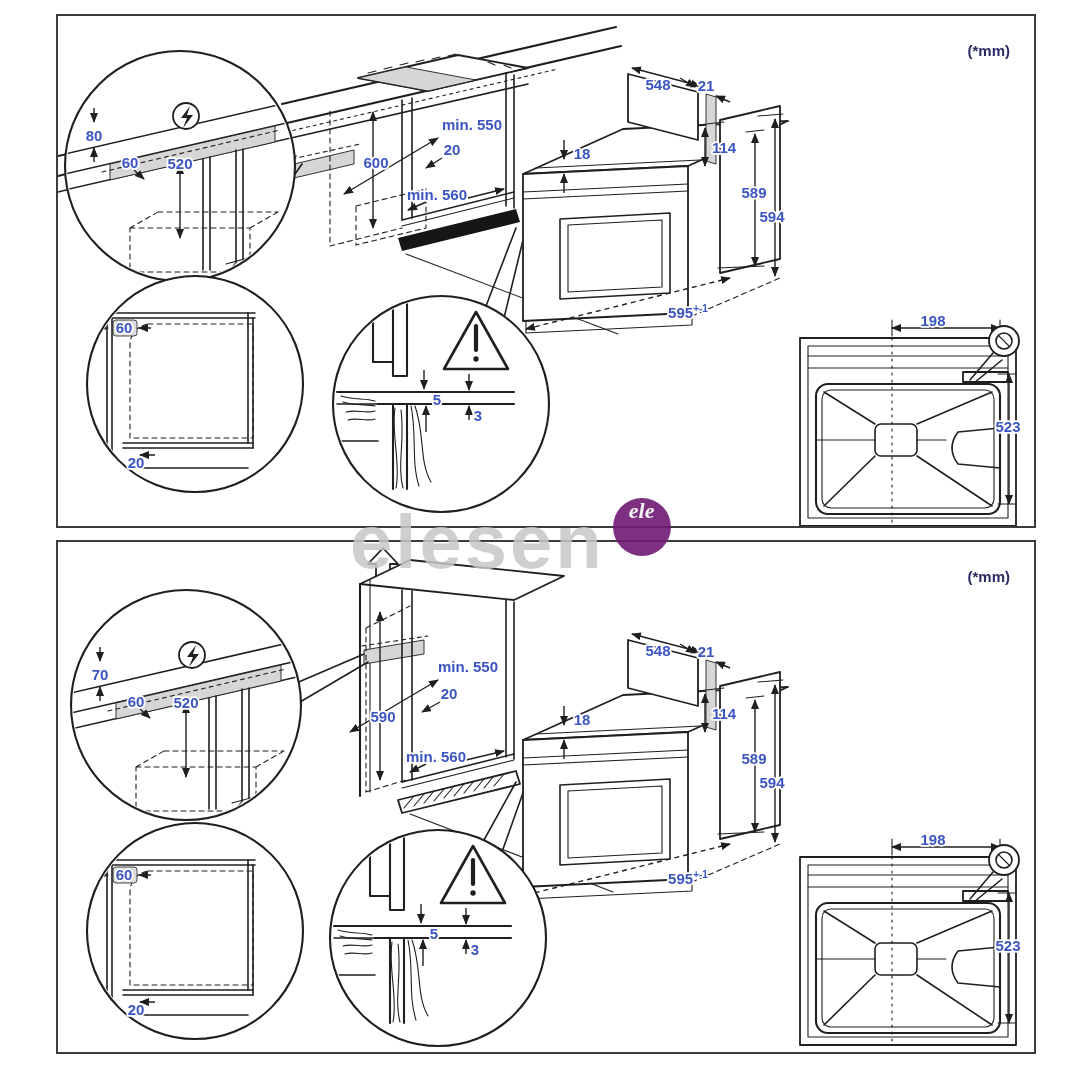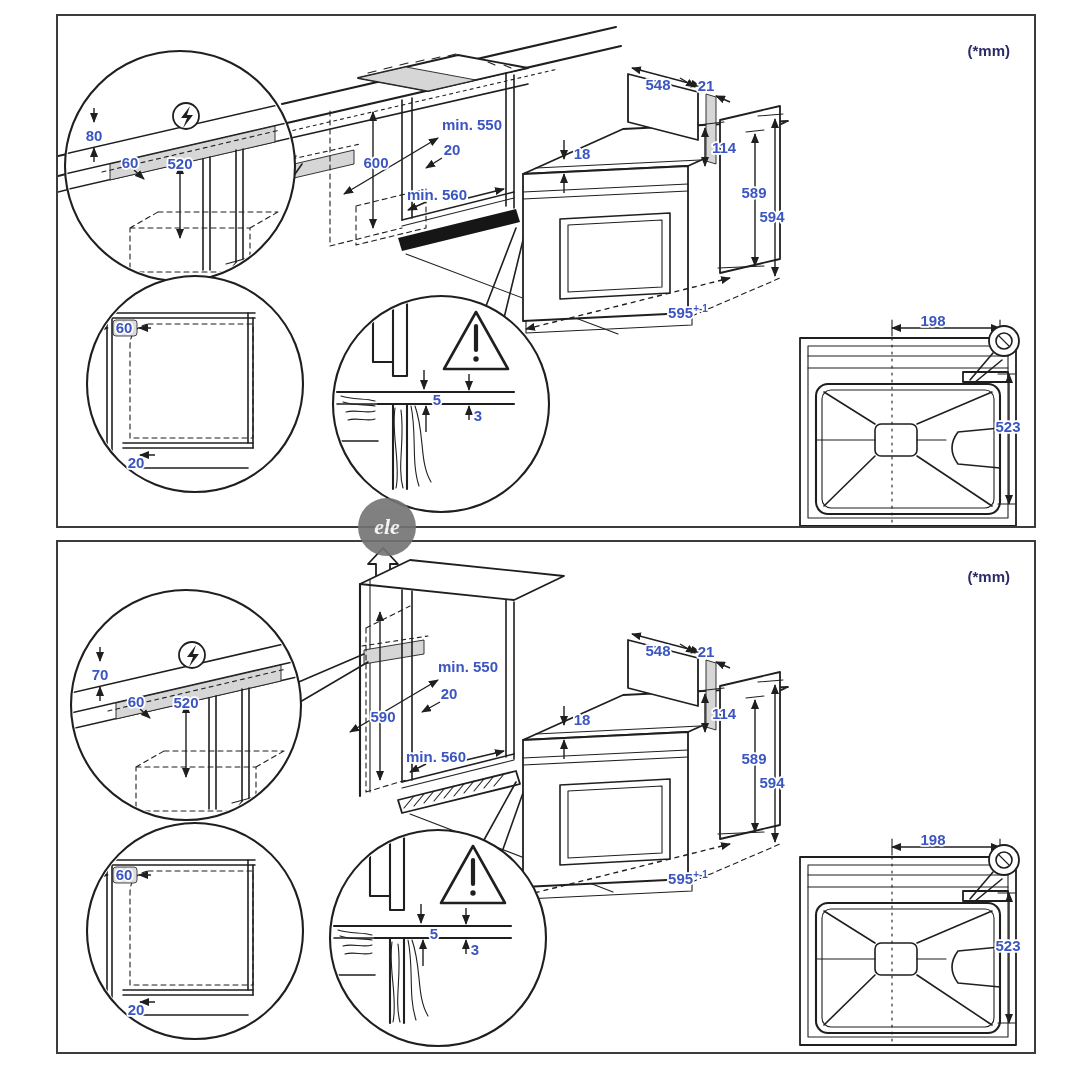--- a/index.html
+++ b/index.html
@@ -14,21 +14,21 @@
   .dash{stroke-dasharray:5 4;}
   .dash2{stroke-dasharray:3 4;}
   .wfill{fill:#ffffff;stroke:#1f1f1f;stroke-width:1.8;stroke-linejoin:round;}
   .shade{fill:#d6d6d6;stroke:#1f1f1f;stroke-width:0.9;}
   .blk{fill:#161616;stroke:none;}
   .dl{stroke:#1f1f1f;stroke-width:1.4;fill:none;}
   .dim{font:600 15px "Liberation Sans",sans-serif;fill:#3b55c1;paint-order:stroke;stroke:#ffffff;stroke-width:3.5px;stroke-linejoin:round;text-anchor:middle;}
   .mm{font:700 15px "Liberation Sans",sans-serif;fill:#2b2b66;text-anchor:end;paint-order:stroke;stroke:#fff;stroke-width:3px;}
   .watermark{position:absolute;left:350px;top:492px;display:flex;align-items:flex-start;z-index:1;}
   .wm-text{font:600 76px "Liberation Sans",sans-serif;color:#c7c7c7;letter-spacing:3px;line-height:1;margin-top:12px;opacity:.85;}
-  .wm-badge{width:58px;height:58px;border-radius:50%;background:#737373;color:#f4f4f4;font:italic 700 22px "Liberation Serif",serif;display:flex;align-items:center;justify-content:center;margin-left:8px;margin-top:6px;opacity:.9;}
+  .wm-badge{width:58px;height:58px;border-radius:50%;background:#701a75;color:#f4f4f4;font:italic 700 22px "Liberation Serif",serif;display:flex;justify-content:center;margin-left:8px;margin-top:6px;opacity:.9;}
 </style>
 </head>
 <body>
 
 <svg width="0" height="0" style="position:absolute" aria-hidden="true">
   <defs>
     <marker id="mE" viewBox="0 0 10 8" refX="9" refY="4" markerWidth="10" markerHeight="8" orient="auto" markerUnits="userSpaceOnUse">
         <path d="M0,0L10,4L0,8Z" fill="#1f1f1f"></path>
       </marker>
     <marker id="mS" viewBox="0 0 10 8" refX="9" refY="4" markerWidth="10" markerHeight="8" orient="auto-start-reverse" markerUnits="userSpaceOnUse">
@@ -152,20 +152,21 @@
       <path class="ln thin" d="M688,116 L706,114 M660,252 L706,250"></path>
       <path class="dl" marker-start="url(#mS)" marker-end="url(#mE)" d="M717,103 V260"></path>
       <path class="ln thin" d="M700,100 L725,98"></path>
       <path class="ln thin dash" d="M634,300 L722,262"></path>
       <path class="dl dash" marker-start="url(#mS)" marker-end="url(#mE)" d="M468,313 L672,262"></path>
     </g>
   </defs>
 </svg>
 
 <div class="watermark">
+  <span class="wm-text">elesen</span>
   <span class="wm-badge">
       <span>ele</span>
     </span>
 </div>
 
 <div class="panel" id="panel-top">
   <svg class="diagram" width="976" height="510" viewBox="0 0 976 510">
 
     <g>
       <path class="ln ln2" d="M0,140 L18,136 M224,88 L558,11"></path>

